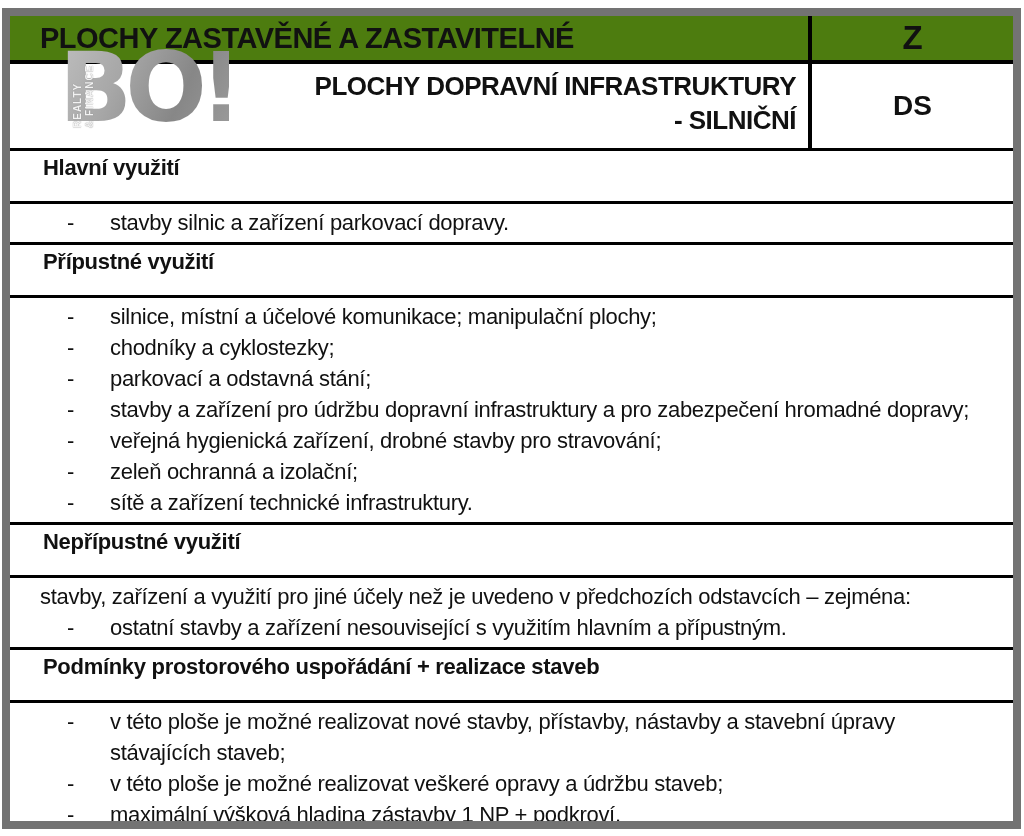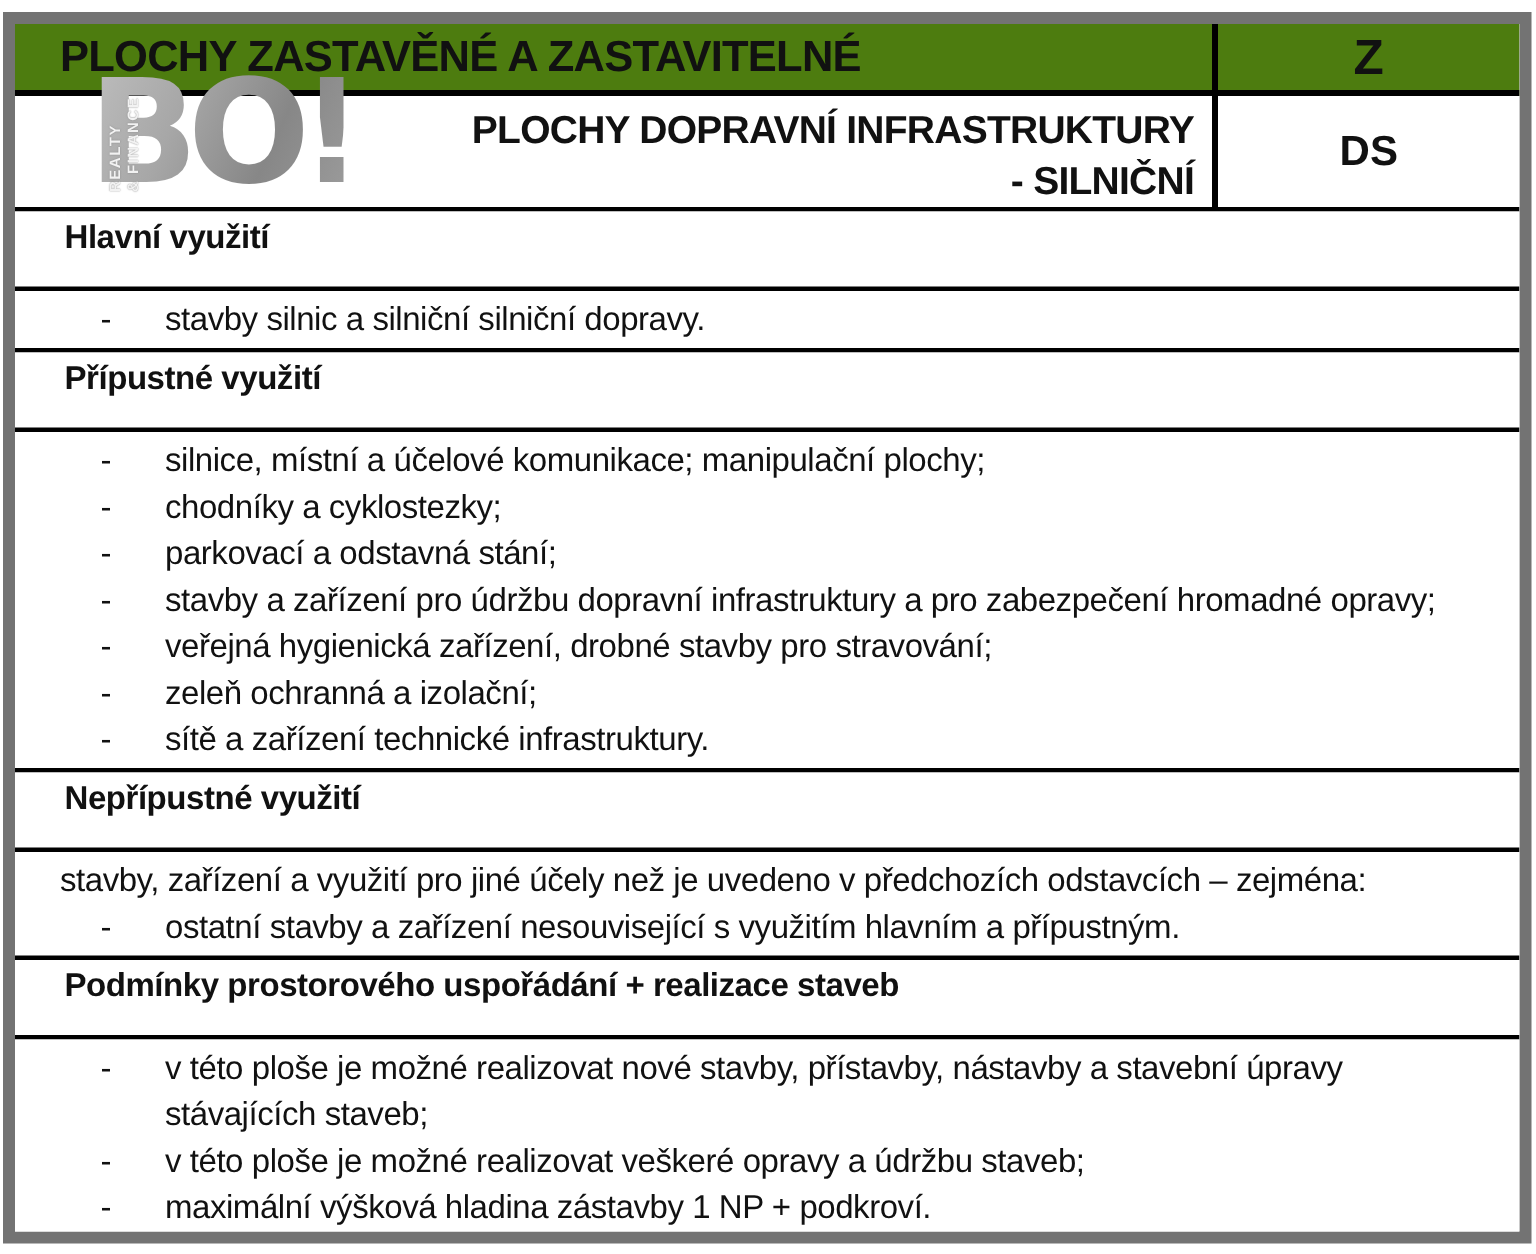--- a/index.html
+++ b/index.html
@@ -30,21 +30,21 @@
     font-weight: bold;
   }
   .row-cat { height: 48px; background: #4d7c0f; border-bottom-width: 4px; }
   .row-cat .main-cell {
     flex: 1; display: flex; align-items: center;
     padding-left: 30px;
     font-size: 29px; font-weight: bold; letter-spacing: -0.5px;
     position: relative; z-index: 4;
   }
   .row-cat .code-cell { font-size: 33px; position: relative; z-index: 4; }
-  .row-type { height: 77px; }
+  .row-type { height: 87px; }
   .row-type .main-cell {
     flex: 1; text-align: right;
     padding: 5px 12px 0 0;
     font-size: 26px; font-weight: bold; line-height: 34px; letter-spacing: -0.5px;
     position: relative; z-index: 4;
   }
   .row-type .code-cell { font-size: 28px; }
 
   
   .logo {
@@ -111,41 +111,41 @@
       <div>PLOCHY DOPRAVNÍ INFRASTRUKTURY</div>
       <div>- SILNIČNÍ</div>
     </div>
     <div class="code-cell">DS</div>
   </div>
 
   <div class="row sec-h">Hlavní využití</div>
   <div class="row sec-b">
     <div class="li">
       <span class="dash">-</span>
-      <span class="txt">stavby silnic a silniční silniční dopravy.</span>
+      <span class="txt">stavby silnic a zařízení parkovací dopravy.</span>
     </div>
   </div>
 
   <div class="row sec-h">Přípustné využití</div>
   <div class="row sec-b">
     <div class="li">
       <span class="dash">-</span>
       <span class="txt">silnice, místní a účelové komunikace; manipulační plochy;</span>
     </div>
     <div class="li">
       <span class="dash">-</span>
       <span class="txt">chodníky a cyklostezky;</span>
     </div>
     <div class="li">
       <span class="dash">-</span>
       <span class="txt">parkovací a odstavná stání;</span>
     </div>
     <div class="li">
       <span class="dash">-</span>
-      <span class="txt">stavby a zařízení pro údržbu dopravní infrastruktury a pro zabezpečení hromadné opravy;</span>
+      <span class="txt">stavby a zařízení pro údržbu dopravní infrastruktury a pro zabezpečení hromadné dopravy;</span>
     </div>
     <div class="li">
       <span class="dash">-</span>
       <span class="txt">veřejná hygienická zařízení, drobné stavby pro stravování;</span>
     </div>
     <div class="li">
       <span class="dash">-</span>
       <span class="txt">zeleň ochranná a izolační;</span>
     </div>
     <div class="li">

